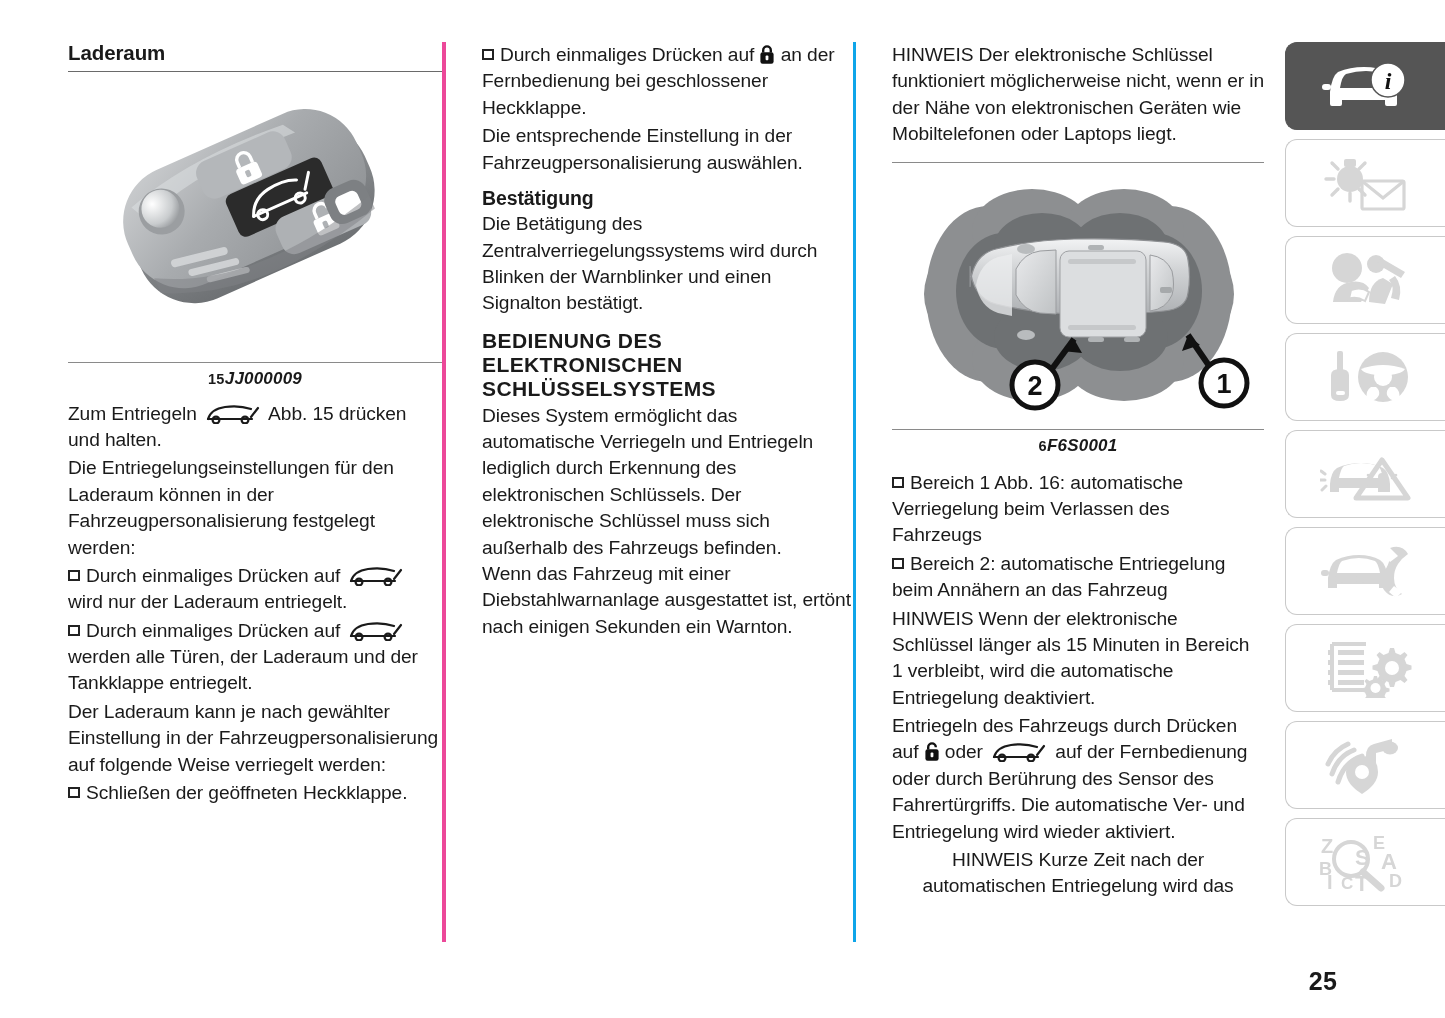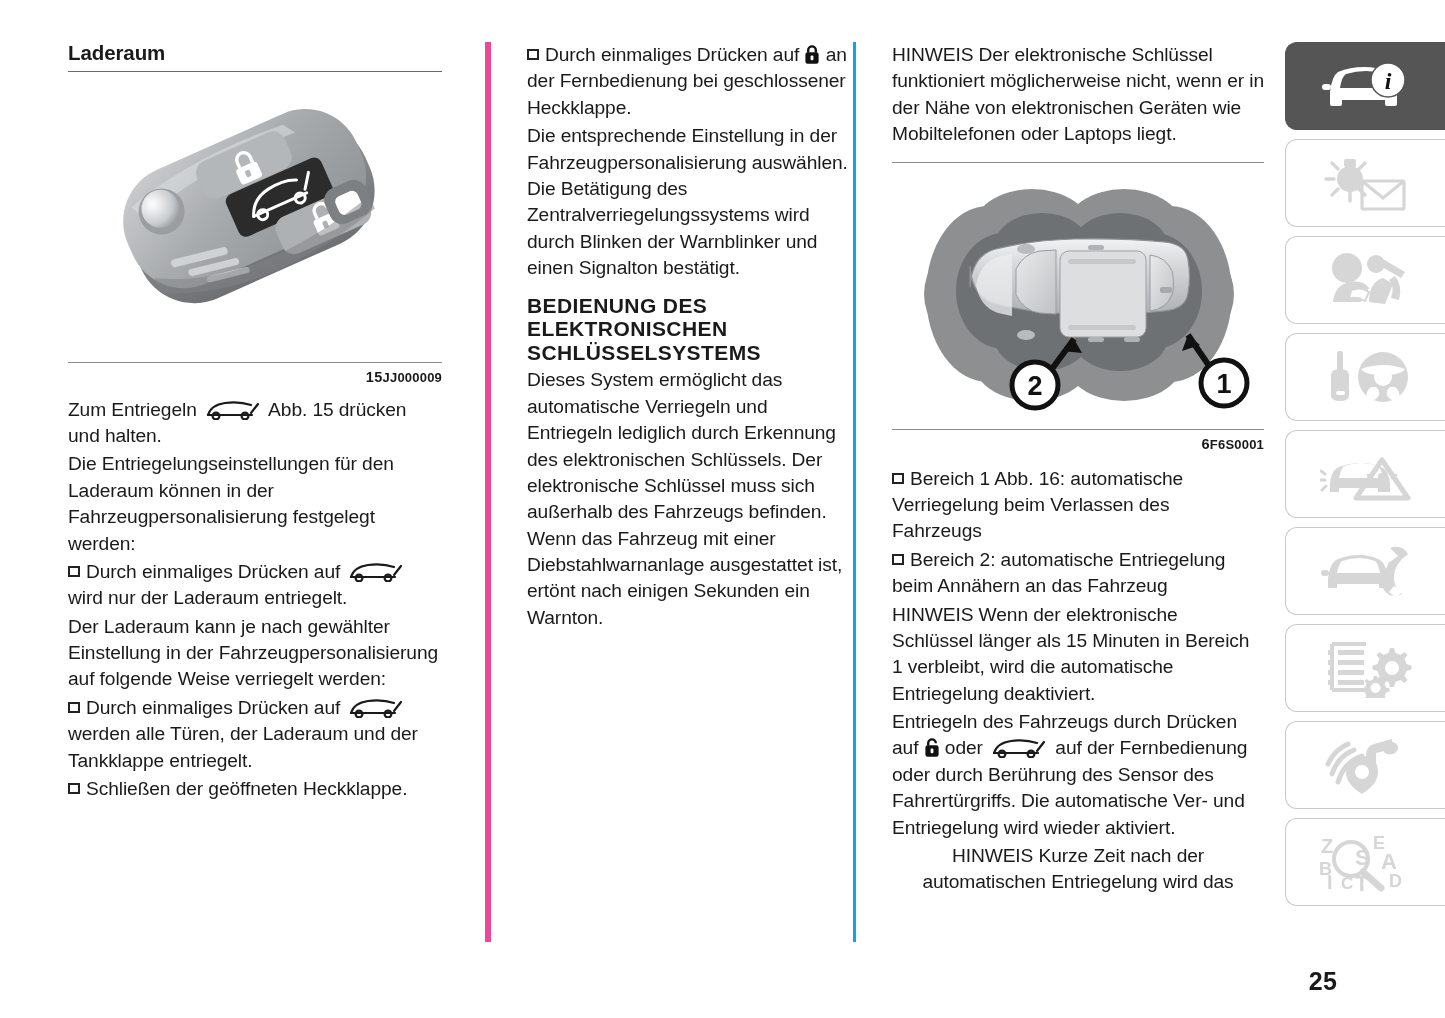--- a/index.html
+++ b/index.html
@@ -29,21 +29,21 @@
     width: 1196px; height: 900px;
     display: flex;
     gap: 0;
   }
   .col {
     width: 374px;
     position: relative;
     padding-right: 0;
   }
   .col.c2, .col.c3 { padding-left: 36px; }
-  .col.c2 { border-left: 6px solid #ec4899; margin-left: 43px; }
+  .col.c2 { border-left: 4px solid #ec4899; }
   .col.c3 { border-left: 3px solid #0ea5e9; }
   .col.c1 { width: 374px; }
   .col.c2 { width: 411px; }
   .col.c3 { width: 411px; }
 
   .colinner { width: 100%; }
 
   
   h2.sec-title {
     font-size: 20.5px;
@@ -90,29 +90,29 @@
     vertical-align: 1px;
     margin-right: 6px;
     background: transparent;
   }
 
   
   .figwrap { margin: 0 0 0 0; }
   .figbox { width: 100%; }
   .figcap {
     display: flex;
-    justify-content: flex-end;
+    justify-content: center;
     align-items: baseline;
     font-size: 14.5px;
     font-weight: bold;
     letter-spacing: 0.3px;
     margin-top: 5px;
   }
   .figcap .num { font-weight: bold; }
-  .figcap .code { font-weight: bold; font-size: 13px; letter-spacing: 0.2px; }
+  .figcap .code { font-weight: bold; font-size: 17px; letter-spacing: 0.2px; font-style: italic; }
 
   
   .ic { display: inline-block; vertical-align: -3px; }
   .ic-trunk { width: 62px; height: 20px; vertical-align: -4px; }
   .ic-lock  { width: 16px; height: 21px; vertical-align: -4px; }
 
   
   .rail {
     position: absolute;
     right: 0px; top: 42px;
@@ -258,54 +258,55 @@
               <g stroke="#1a1a1a" stroke-width="2.2" fill="none" stroke-linecap="round">
                 <path d="M6 15 q3 -10 17 -12 q14 -2 26 2"></path>
                 <path d="M6 15 h44"></path>
                 <path d="M49 13 l7 -9"></path>
                 <circle cx="14" cy="16" r="3.4"></circle>
                 <circle cx="43" cy="16" r="3.4"></circle>
               </g>
             </svg><span> wird nur der Laderaum entriegelt.</span>
         </p>
 
-        <p style="margin-top:2px;">Der Laderaum kann je nach gewählter Einstellung in der Fahrzeugpersonalisierung auf folgende Weise verriegelt werden:</p>
-
         <p style="margin-top:2px;">
           <span class="bullet-sq"></span><span>Durch einmaliges Drücken auf </span><svg class="ic ic-trunk" viewBox="0 0 62 20">
               <g stroke="#1a1a1a" stroke-width="2.2" fill="none" stroke-linecap="round">
                 <path d="M6 15 q3 -10 17 -12 q14 -2 26 2"></path>
                 <path d="M6 15 h44"></path>
                 <path d="M49 13 l7 -9"></path>
                 <circle cx="14" cy="16" r="3.4"></circle>
                 <circle cx="43" cy="16" r="3.4"></circle>
               </g>
             </svg><span> werden alle Türen, der Laderaum und der Tankklappe entriegelt.</span>
         </p>
 
+        <p style="margin-top:2px;">Der Laderaum kann je nach gewählter Einstellung in der Fahrzeugpersonalisierung auf folgende Weise verriegelt werden:</p>
+
         <p style="margin-top:2px;">
           <span class="bullet-sq"></span><span>Schließen der geöffneten Heckklappe.</span>
         </p>
 
       </div>
     </div>
 
     <div class="col c2">
       <div class="colinner">
 
         <p>
           <span class="bullet-sq"></span><span>Durch einmaliges Drücken auf </span><svg class="ic ic-lock" viewBox="0 0 16 21">
               <path d="M4.2 8.4 V6.2 a3.8 3.8 0 0 1 7.6 0 V8.4" stroke="#111" stroke-width="2.4" fill="none"></path>
               <rect x="1.4" y="8.2" width="13.2" height="11.6" rx="2.2" fill="#111"></rect>
               <rect x="6.6" y="11.6" width="2.8" height="4.6" rx="1" fill="#fff"></rect>
             </svg><span> an der Fernbedienung bei geschlossener Heckklappe.</span>
         </p>
 
         <p style="margin-top:2px;">Die entsprechende Einstellung in der Fahrzeugpersonalisierung auswählen.</p>
 
+        <p class="sub-head">Bestätigung</p>
 
         <p>Die Betätigung des Zentralverriegelungssystems wird durch Blinken der Warnblinker und einen Signalton bestätigt.</p>
 
         <p class="big-head">BEDIENUNG DES ELEKTRONISCHEN SCHLÜSSELSYSTEMS</p>
 
         <p>Dieses System ermöglicht das automatische Verriegeln und Entriegeln lediglich durch Erkennung des elektronischen Schlüssels. Der elektronische Schlüssel muss sich außerhalb des Fahrzeugs befinden.</p>
         <p>Wenn das Fahrzeug mit einer Diebstahlwarnanlage ausgestattet ist, ertönt nach einigen Sekunden ein Warnton.</p>
 
       </div>
     </div>

